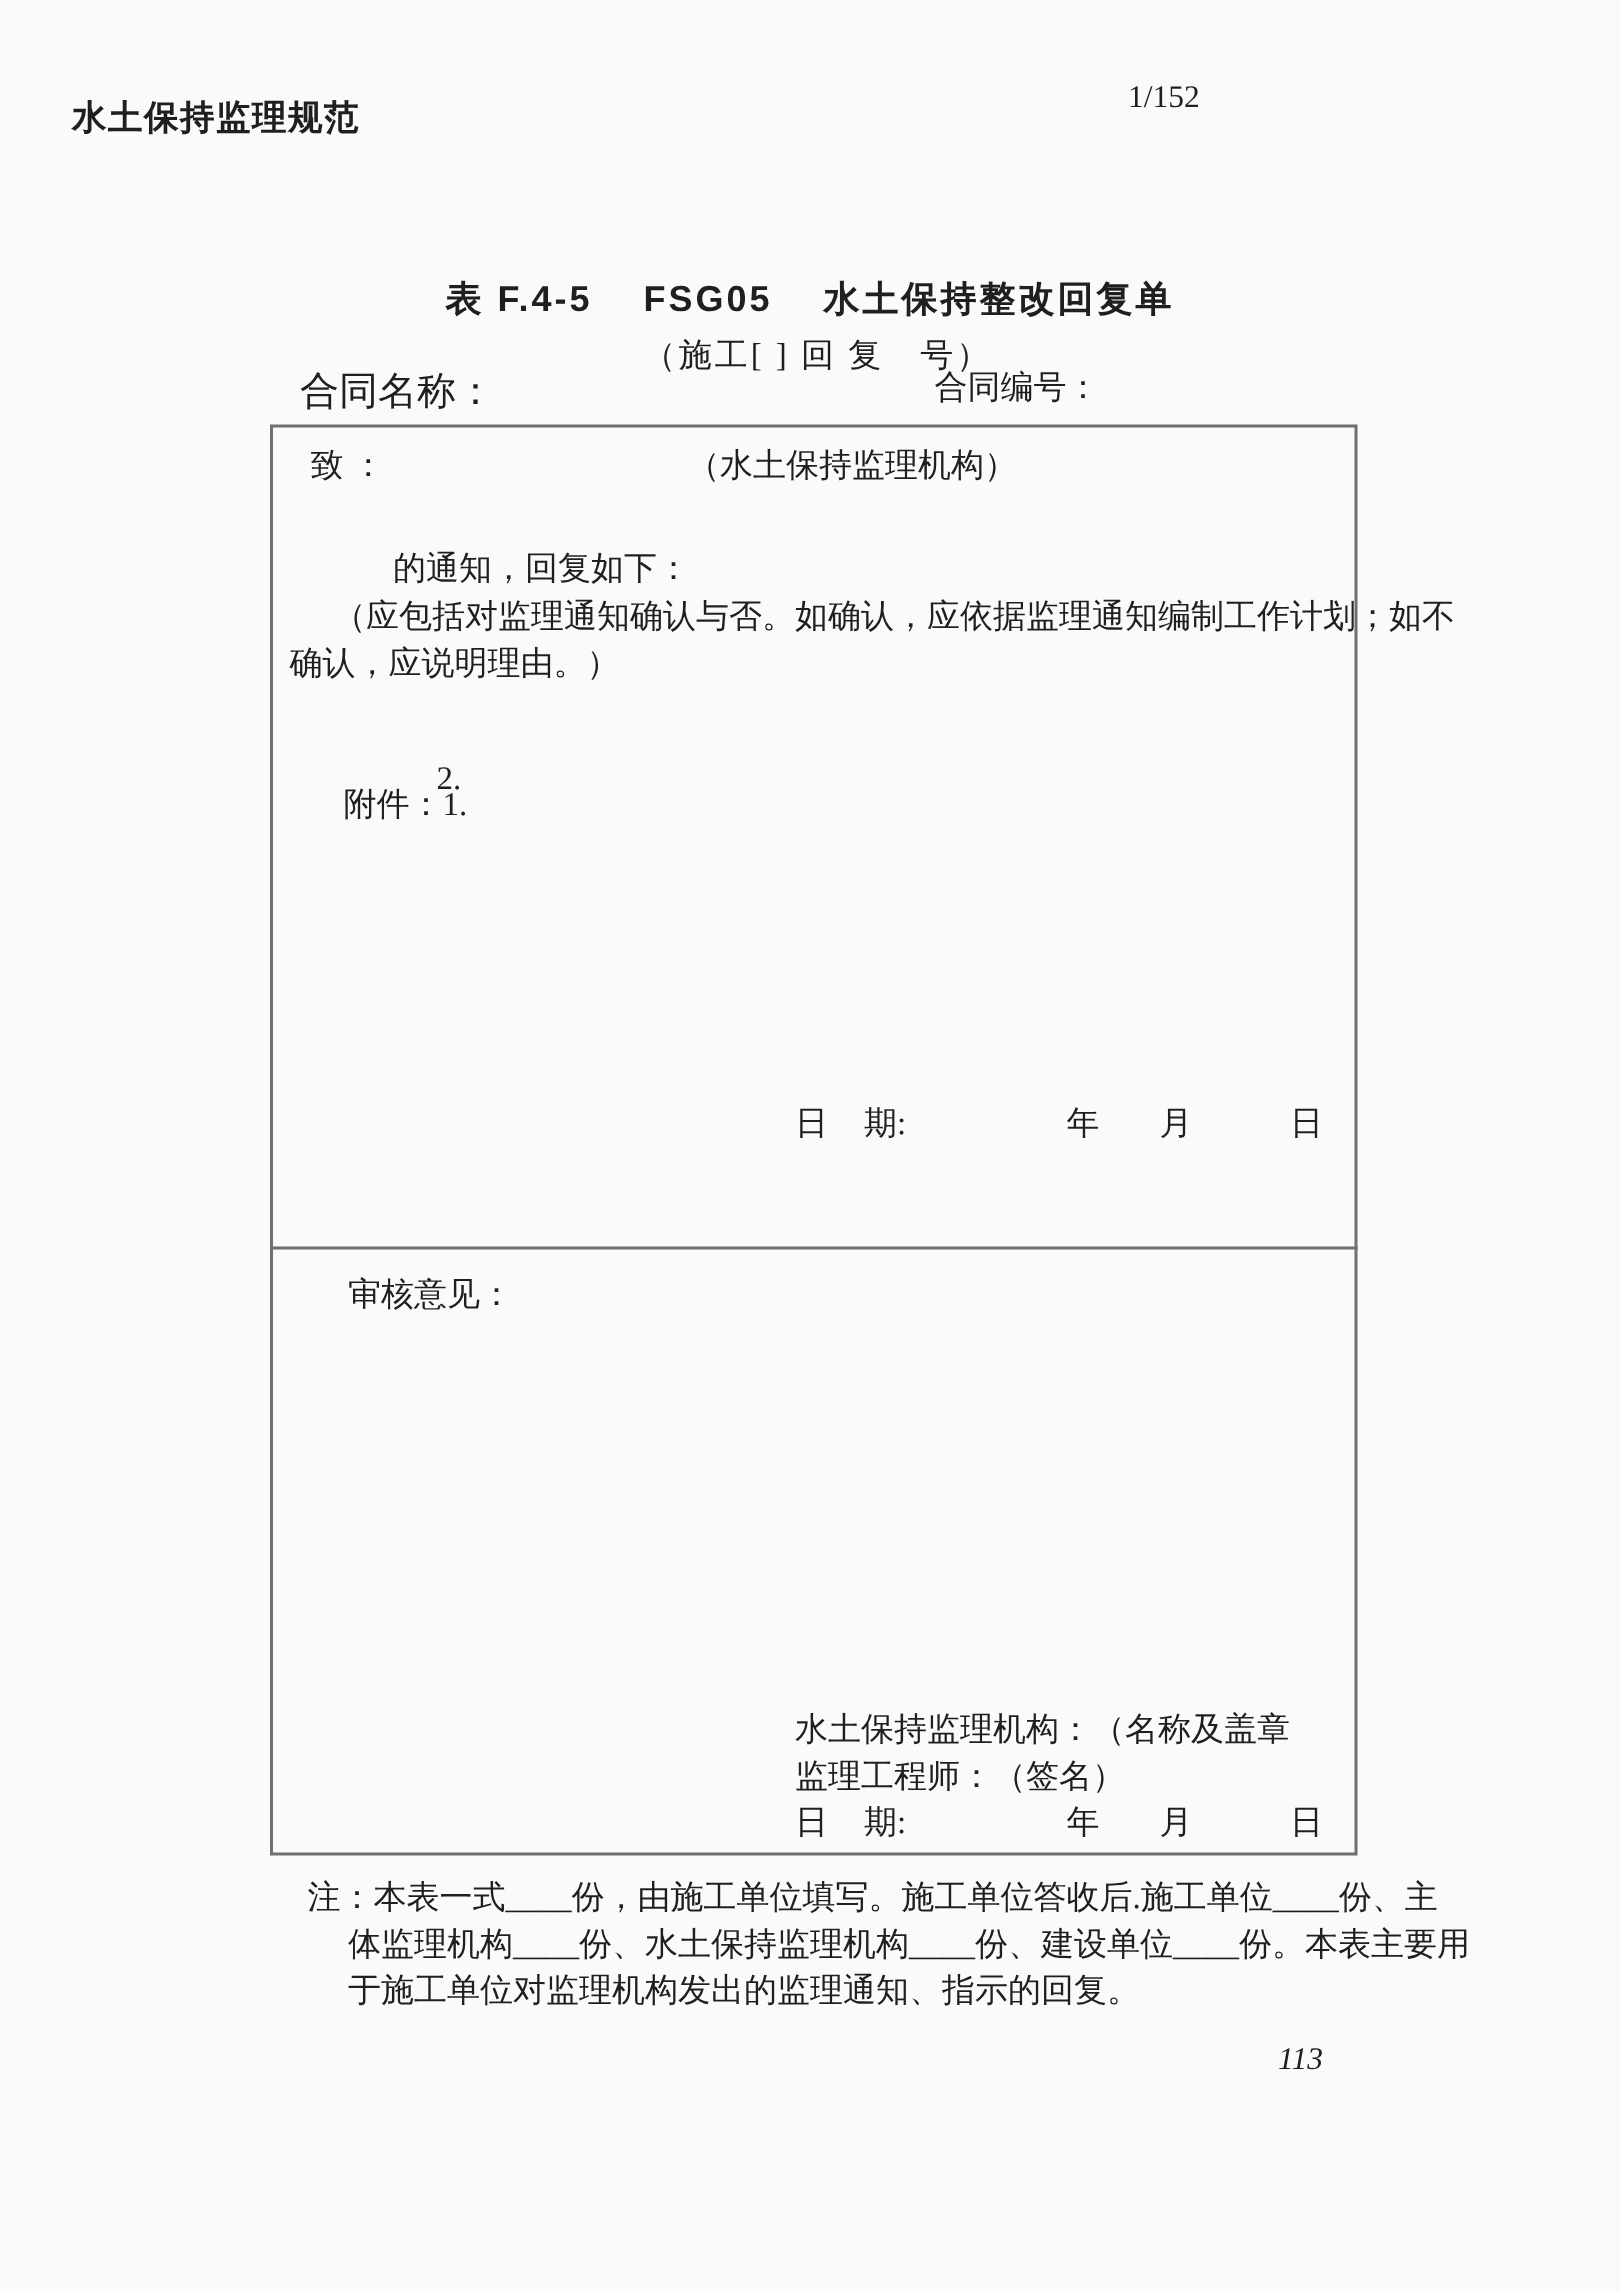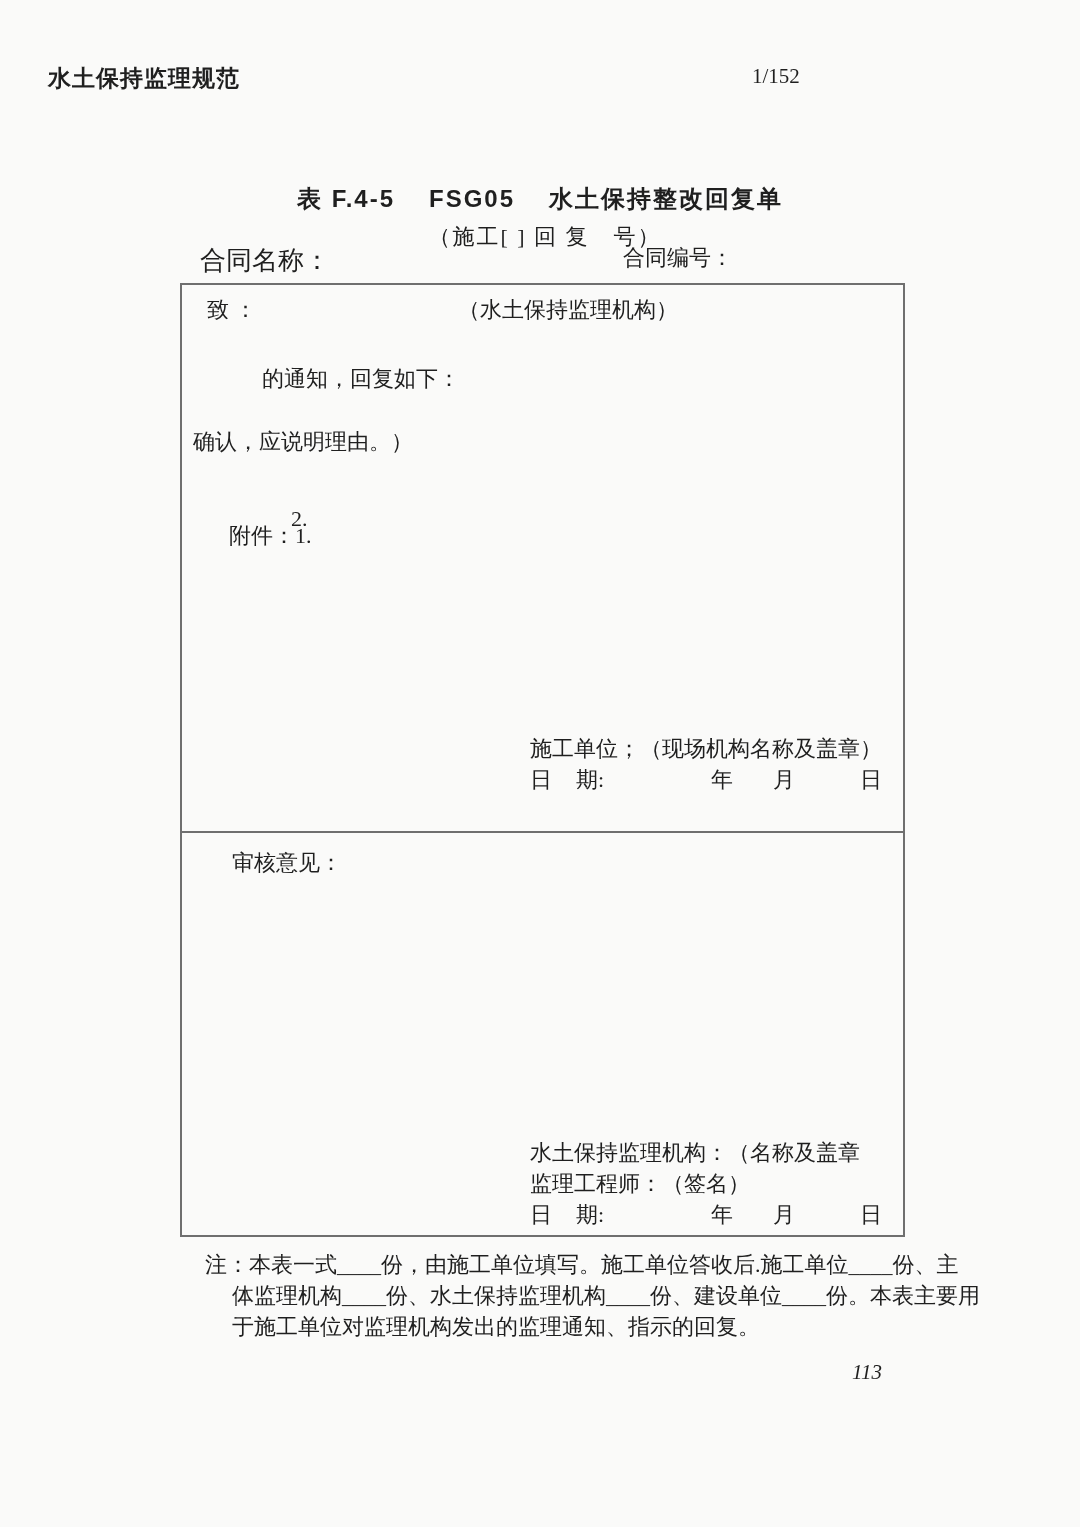--- a/index.html
+++ b/index.html
@@ -12,21 +12,21 @@
   }
   .page { position: relative; width: 1080px; height: 1527px; overflow: hidden; }
   .abs { position: absolute; white-space: pre; }
 
   
   .spec-title {
     left: 48px; top: 63px;
     font-family: "Liberation Sans", "DejaVu Sans", sans-serif;
     font-weight: 700; font-size: 23px; letter-spacing: 1px;
   }
-  .page-indicator { left: 752px; top: 64px; font-size: 21px; }
+  .page-indicator { left: 752px; top: 52px; font-size: 21px; }
 
   
   .form-title {
     left: 0; top: 183px; width: 1080px;
     display: flex; justify-content: center; align-items: baseline; gap: 34px;
     font-family: "Liberation Sans", "DejaVu Sans", sans-serif;
     font-weight: 700; font-size: 24px; letter-spacing: 2px; text-align: center;
   }
   .form-subtitle {
     left: 0; top: 222px; width: 1090px; text-align: center;
@@ -94,26 +94,26 @@
   <div class="abs form-subtitle">（施工[ ] 回 复　号）</div>
 
   <div class="abs contract-name">合同名称：</div>
   <div class="abs contract-number">合同编号：</div>
 
   <div class="form-box">
 
     <div class="abs to-label">致 ：</div>
     <div class="abs to-org">（水土保持监理机构）</div>
     <div class="abs notice-line">的通知，回复如下：</div>
+    <div class="abs instr-line1">（应包括对监理通知确认与否。如确认，应依据监理通知编制工作计划；如不</div>
     <div class="abs instr-line2">确认，应说明理由。）</div>
     <div class="abs attach-line1">附件：1.</div>
     <div class="abs attach-line2">2.</div>
 
     <div class="sig-block sig-block-1">
-      <div class="sig-line">施工单位；（现场机构名称及盖章）</div>
       <div class="date-line">
         <span class="dp-0">日</span>
         <span class="dp-1">期:</span>
         <span class="dp-2">年</span>
         <span class="dp-3">月</span>
         <span class="dp-4">日</span>
       </div>
     </div>
 
     <div class="section-divider"></div>

